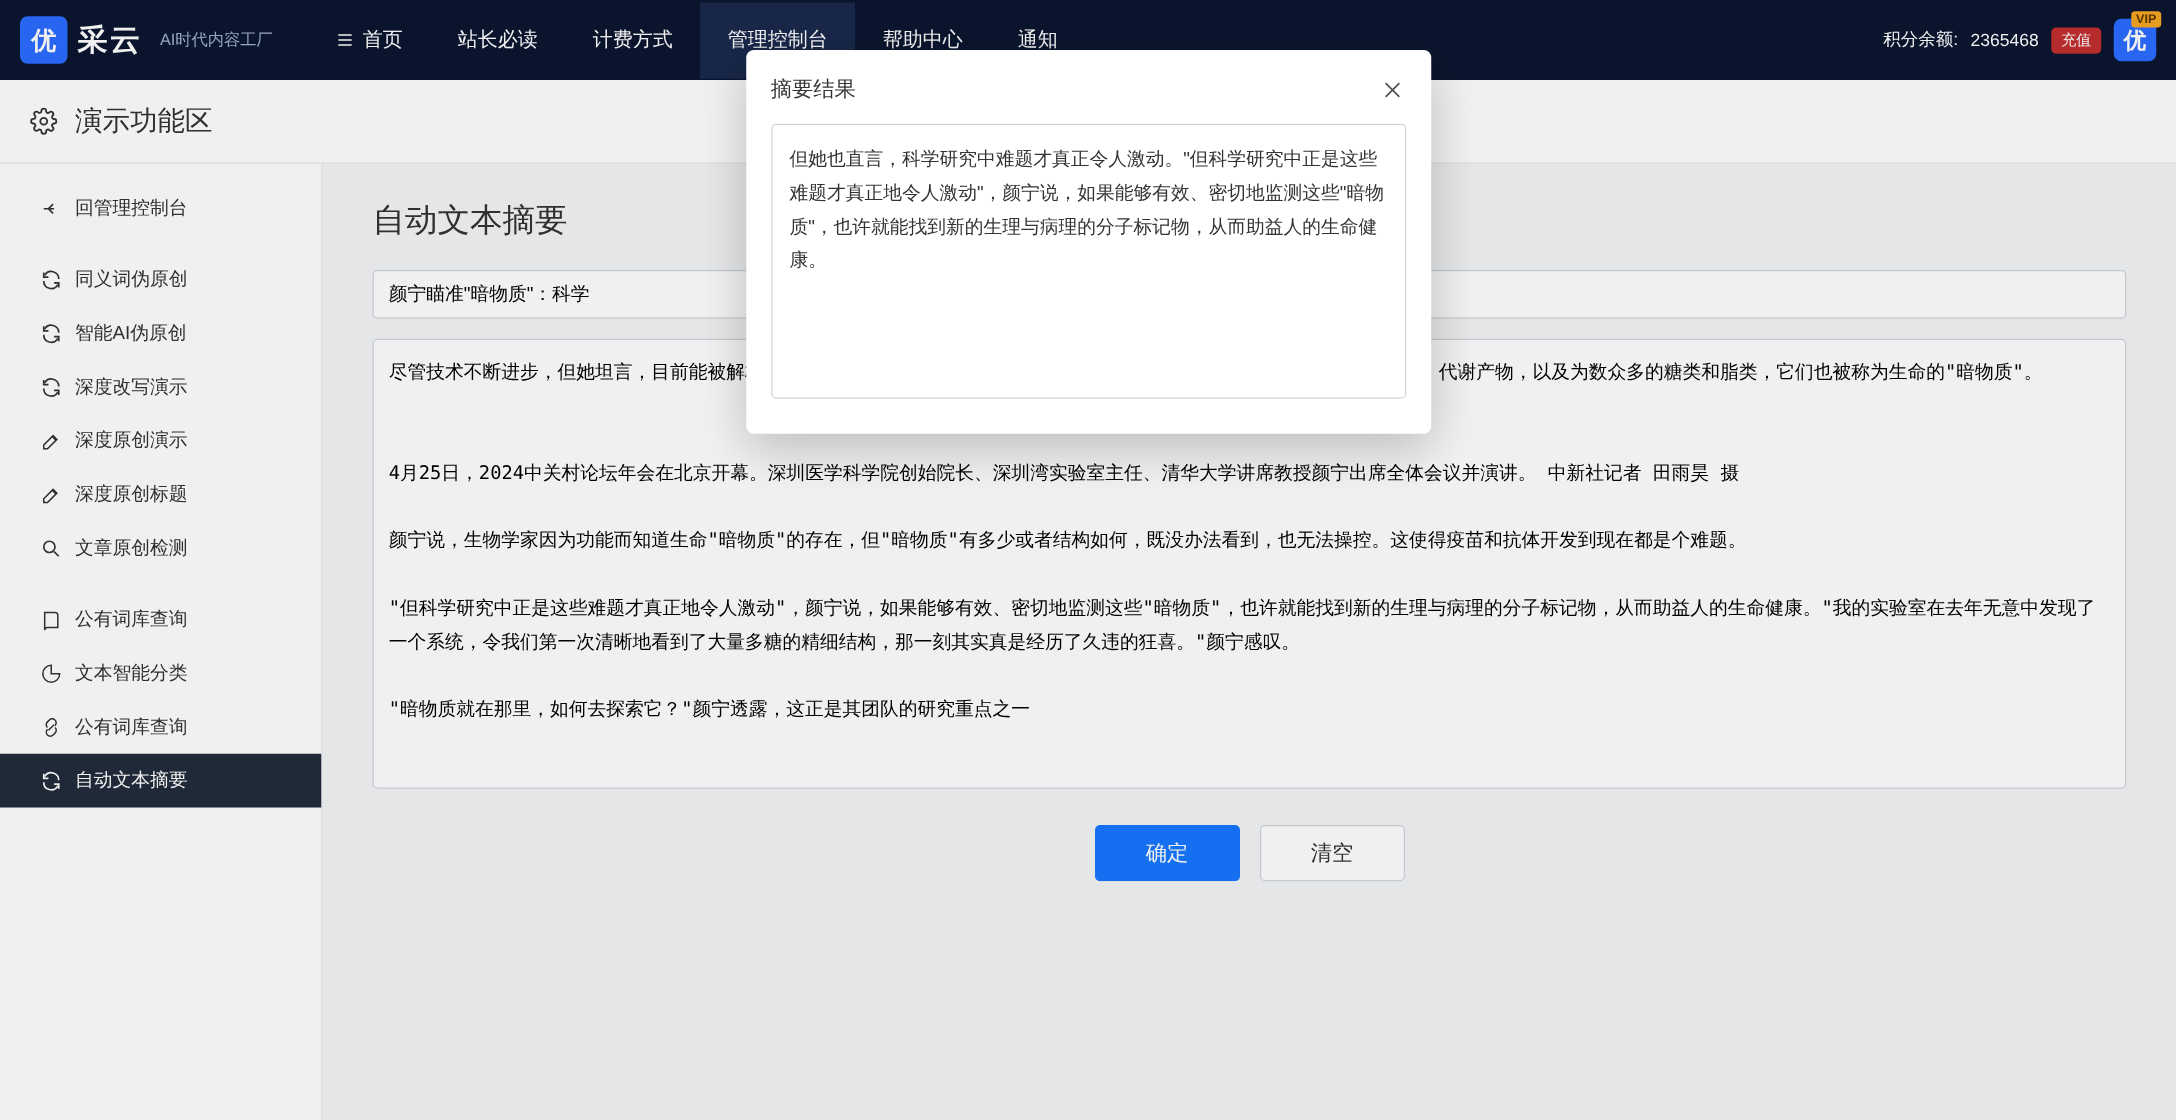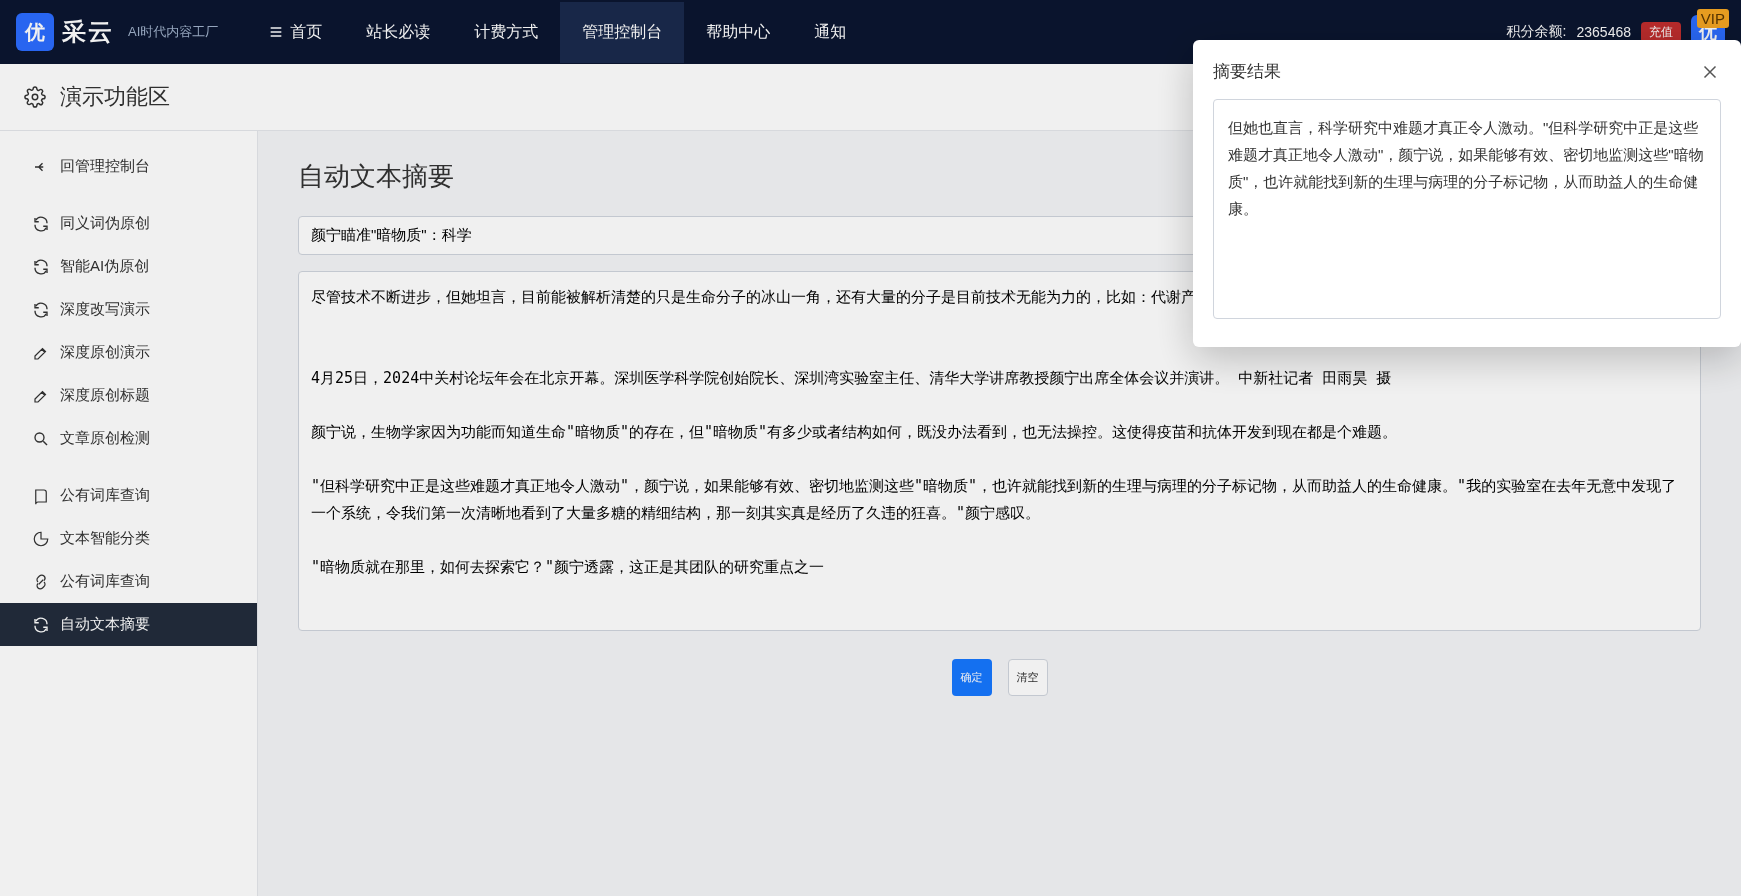--- a/index.html
+++ b/index.html
@@ -8,40 +8,40 @@
 .logo-box{display:flex;align-items:center;gap:8px}
 .logo-badge{background:#2b6cff;color:#fff;border-radius:6px;width:38px;height:38px;display:flex;align-items:center;justify-content:center;font-weight:bold;font-size:20px}
 .brand{font-size:24px;font-weight:600;letter-spacing:2px}
 .slogan{font-size:13px;color:#9fb0c9;margin-left:6px}
 .top-nav{display:flex;margin-left:28px;gap:0}
 .top-nav a{color:#fff;text-decoration:none;padding:20px 22px;font-size:16px;cursor:pointer;display:flex;align-items:center;gap:6px}
 .top-nav a.active{background:#1a2a4d}
 .top-right{margin-left:auto;display:flex;align-items:center;gap:10px;font-size:14px}
 .recharge{background:#c22e2e;color:#fff;border-radius:4px;padding:2px 8px;font-size:12px;cursor:pointer}
 .vip-chip{position:relative}
-.vip-badge{background:#f5a623;color:#5a3700;font-size:15px;font-weight:normal;padding:1px 4px;border-radius:3px;position:absolute;top:-6px;right:-4px}
+.vip-badge{background:#f5a623;color:#5a3700;font-size:10px;font-weight:bold;padding:1px 4px;border-radius:3px;position:absolute;top:-6px;right:-4px}
 .vip-logo{background:#2b6cff;color:#fff;border-radius:6px;width:34px;height:34px;display:flex;align-items:center;justify-content:center;font-weight:bold;font-size:18px}
 .page{display:flex;min-height:calc(896px - 64px)}
 .sidebar{width:258px;background:#fff;padding-top:0;border-right:1px solid #e5e7eb}
 .page-title-bar{background:#fff;border-bottom:1px solid #e5e7eb;padding:18px 24px;display:flex;align-items:center;gap:14px;font-size:22px;font-weight:500}
 .gear{width:22px;height:22px}
 .side-body{padding:14px 0}
 .side-item{display:flex;align-items:center;gap:10px;padding:12px 32px;font-size:15px;color:#333;cursor:pointer}
 .side-item.active{background:#222c3c;color:#fff}
 .side-sep{height:14px}
 .side-icon{width:18px;height:18px;flex:0 0 18px;display:flex;align-items:center;justify-content:center}
 .main{flex:1;padding:28px 40px 48px;overflow:auto}
 .main-title{font-size:26px;font-weight:500;margin-bottom:22px}
 .input-row{width:100%;border:1px solid #d0d5dd;border-radius:4px;padding:10px 12px;font-size:15px;margin-bottom:16px;background:#fff}
 .textarea{width:100%;border:1px solid #d0d5dd;border-radius:4px;padding:12px;font-size:15px;line-height:1.8;height:360px;overflow-y:scroll;background:#fff;resize:none;white-space:pre-wrap}
 .btn-row{display:flex;justify-content:center;gap:16px;margin-top:24px}
-.btn{padding:10px 8px;border-radius:4px;font-size:11px;cursor:pointer;border:1px solid transparent}
+.btn{padding:10px 40px;border-radius:4px;font-size:17px;cursor:pointer;border:1px solid transparent}
 .btn-primary{background:#1677ff;color:#fff}
 .btn-default{background:#fff;color:#333;border-color:#d0d5dd}
-.modal-mask{position:fixed;inset:0;background:rgba(0,0,0,.06);display:flex;align-items:flex-start;justify-content:flex-end}
+.modal-mask{position:fixed;inset:0;background:rgba(0,0,0,.06);display:flex;align-items:flex-start;justify-content:center}
 .modal{background:#fff;width:548px;margin-top:40px;border-radius:6px;box-shadow:0 12px 40px rgba(0,0,0,.22);padding:20px 20px 28px}
 .modal-head{display:flex;justify-content:space-between;align-items:center;margin-bottom:16px}
 .modal-title{font-size:17px;font-weight:500}
 .close-x{cursor:pointer;width:22px;height:22px}
 .modal-body{border:1px solid #d0d5dd;border-radius:4px;padding:14px;font-size:15px;line-height:1.8;min-height:220px}
 svg{display:block}
 </style>
 </head>
 <body>
 

